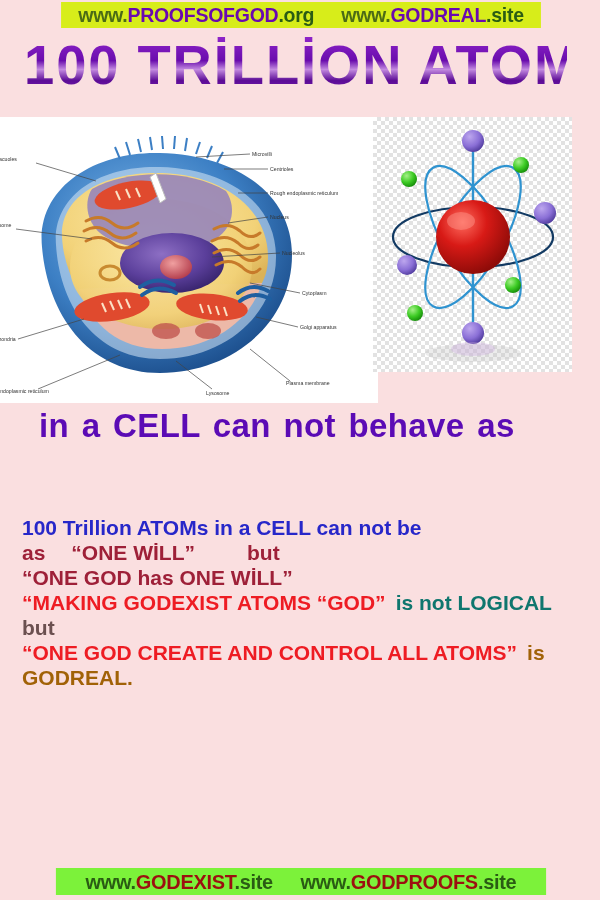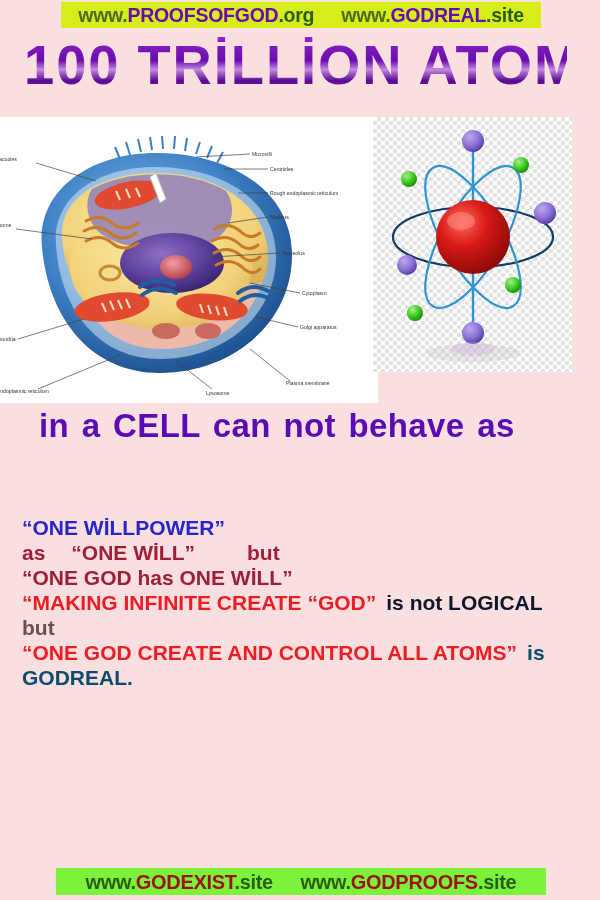--- a/index.html
+++ b/index.html
@@ -88,23 +88,23 @@
     position:absolute;left:22px;top:515px;width:578px;
     font-family:"Liberation Sans Narrow","Liberation Sans",sans-serif;
     font-weight:bold;
     font-size:21px;
     line-height:25px;
   }
   .bline{white-space:nowrap;}
   .c-blue{color:#2727c9;}
   .c-crimson{color:#9e2038;}
   .c-red{color:#ee1c23;}
-  .c-dred{color:#0f172a;}
+  .c-dred{color:#0f766e;}
   .c-gray{color:#6b5050;}
-  .c-magenta{color:#0c4a6e;}
+  .c-magenta{color:#a16207;}
   .sp1{display:inline-block;width:10px;}
   .sp2{display:inline-block;width:26px;}
   .sp3{display:inline-block;width:52px;}
 </style>
 </head>
 <body>
 
 <div class="page">
 
   <div id="top-banner" class="banner">
@@ -289,26 +289,26 @@
       <ellipse cx="100" cy="232" rx="22" ry="7" fill="#caa8e0" opacity="0.35"></ellipse>
     </svg>
   </div>
 
   <div id="subhead">
     <div>in a  CELL   can  not  behave  as</div>
   </div>
 
   <div id="body-block">
 
-    <div class="bline c-blue">“ONE  WİLLPOWER”</div>
+    <div class="bline c-blue">100  Trillion ATOMs in a CELL  can  not  be</div>
 
     <div class="bline"><span class="c-crimson">as</span><span class="sp2"></span><span class="c-crimson">“ONE  WİLL”</span><span class="sp3"></span><span class="c-crimson">but</span></div>
     <div class="bline c-crimson">“ONE  GOD  has  ONE  WİLL”</div>
 
-    <div class="bline"><span class="c-red">“MAKING  INFINITE  CREATE  “GOD”</span><span class="sp1"></span><span class="c-dred">is  not LOGICAL</span></div>
+    <div class="bline"><span class="c-red">“MAKING  GODEXIST  ATOMS  “GOD”</span><span class="sp1"></span><span class="c-dred">is  not LOGICAL</span></div>
     <div class="bline c-gray">but</div>
 
     <div class="bline"><span class="c-red">“ONE  GOD  CREATE  AND CONTROL  ALL   ATOMS”</span><span class="sp1"></span><span class="c-magenta">is</span></div>
     <div class="bline c-magenta">GODREAL.</div>
 
   </div>
 
   <div id="bottom-banner" class="banner">
     <span><span class="w-darkgreen">www.</span><span class="w-dred">GODEXIST</span><span class="w-darkgreen">.site</span></span>
     <span class="gap"></span>

